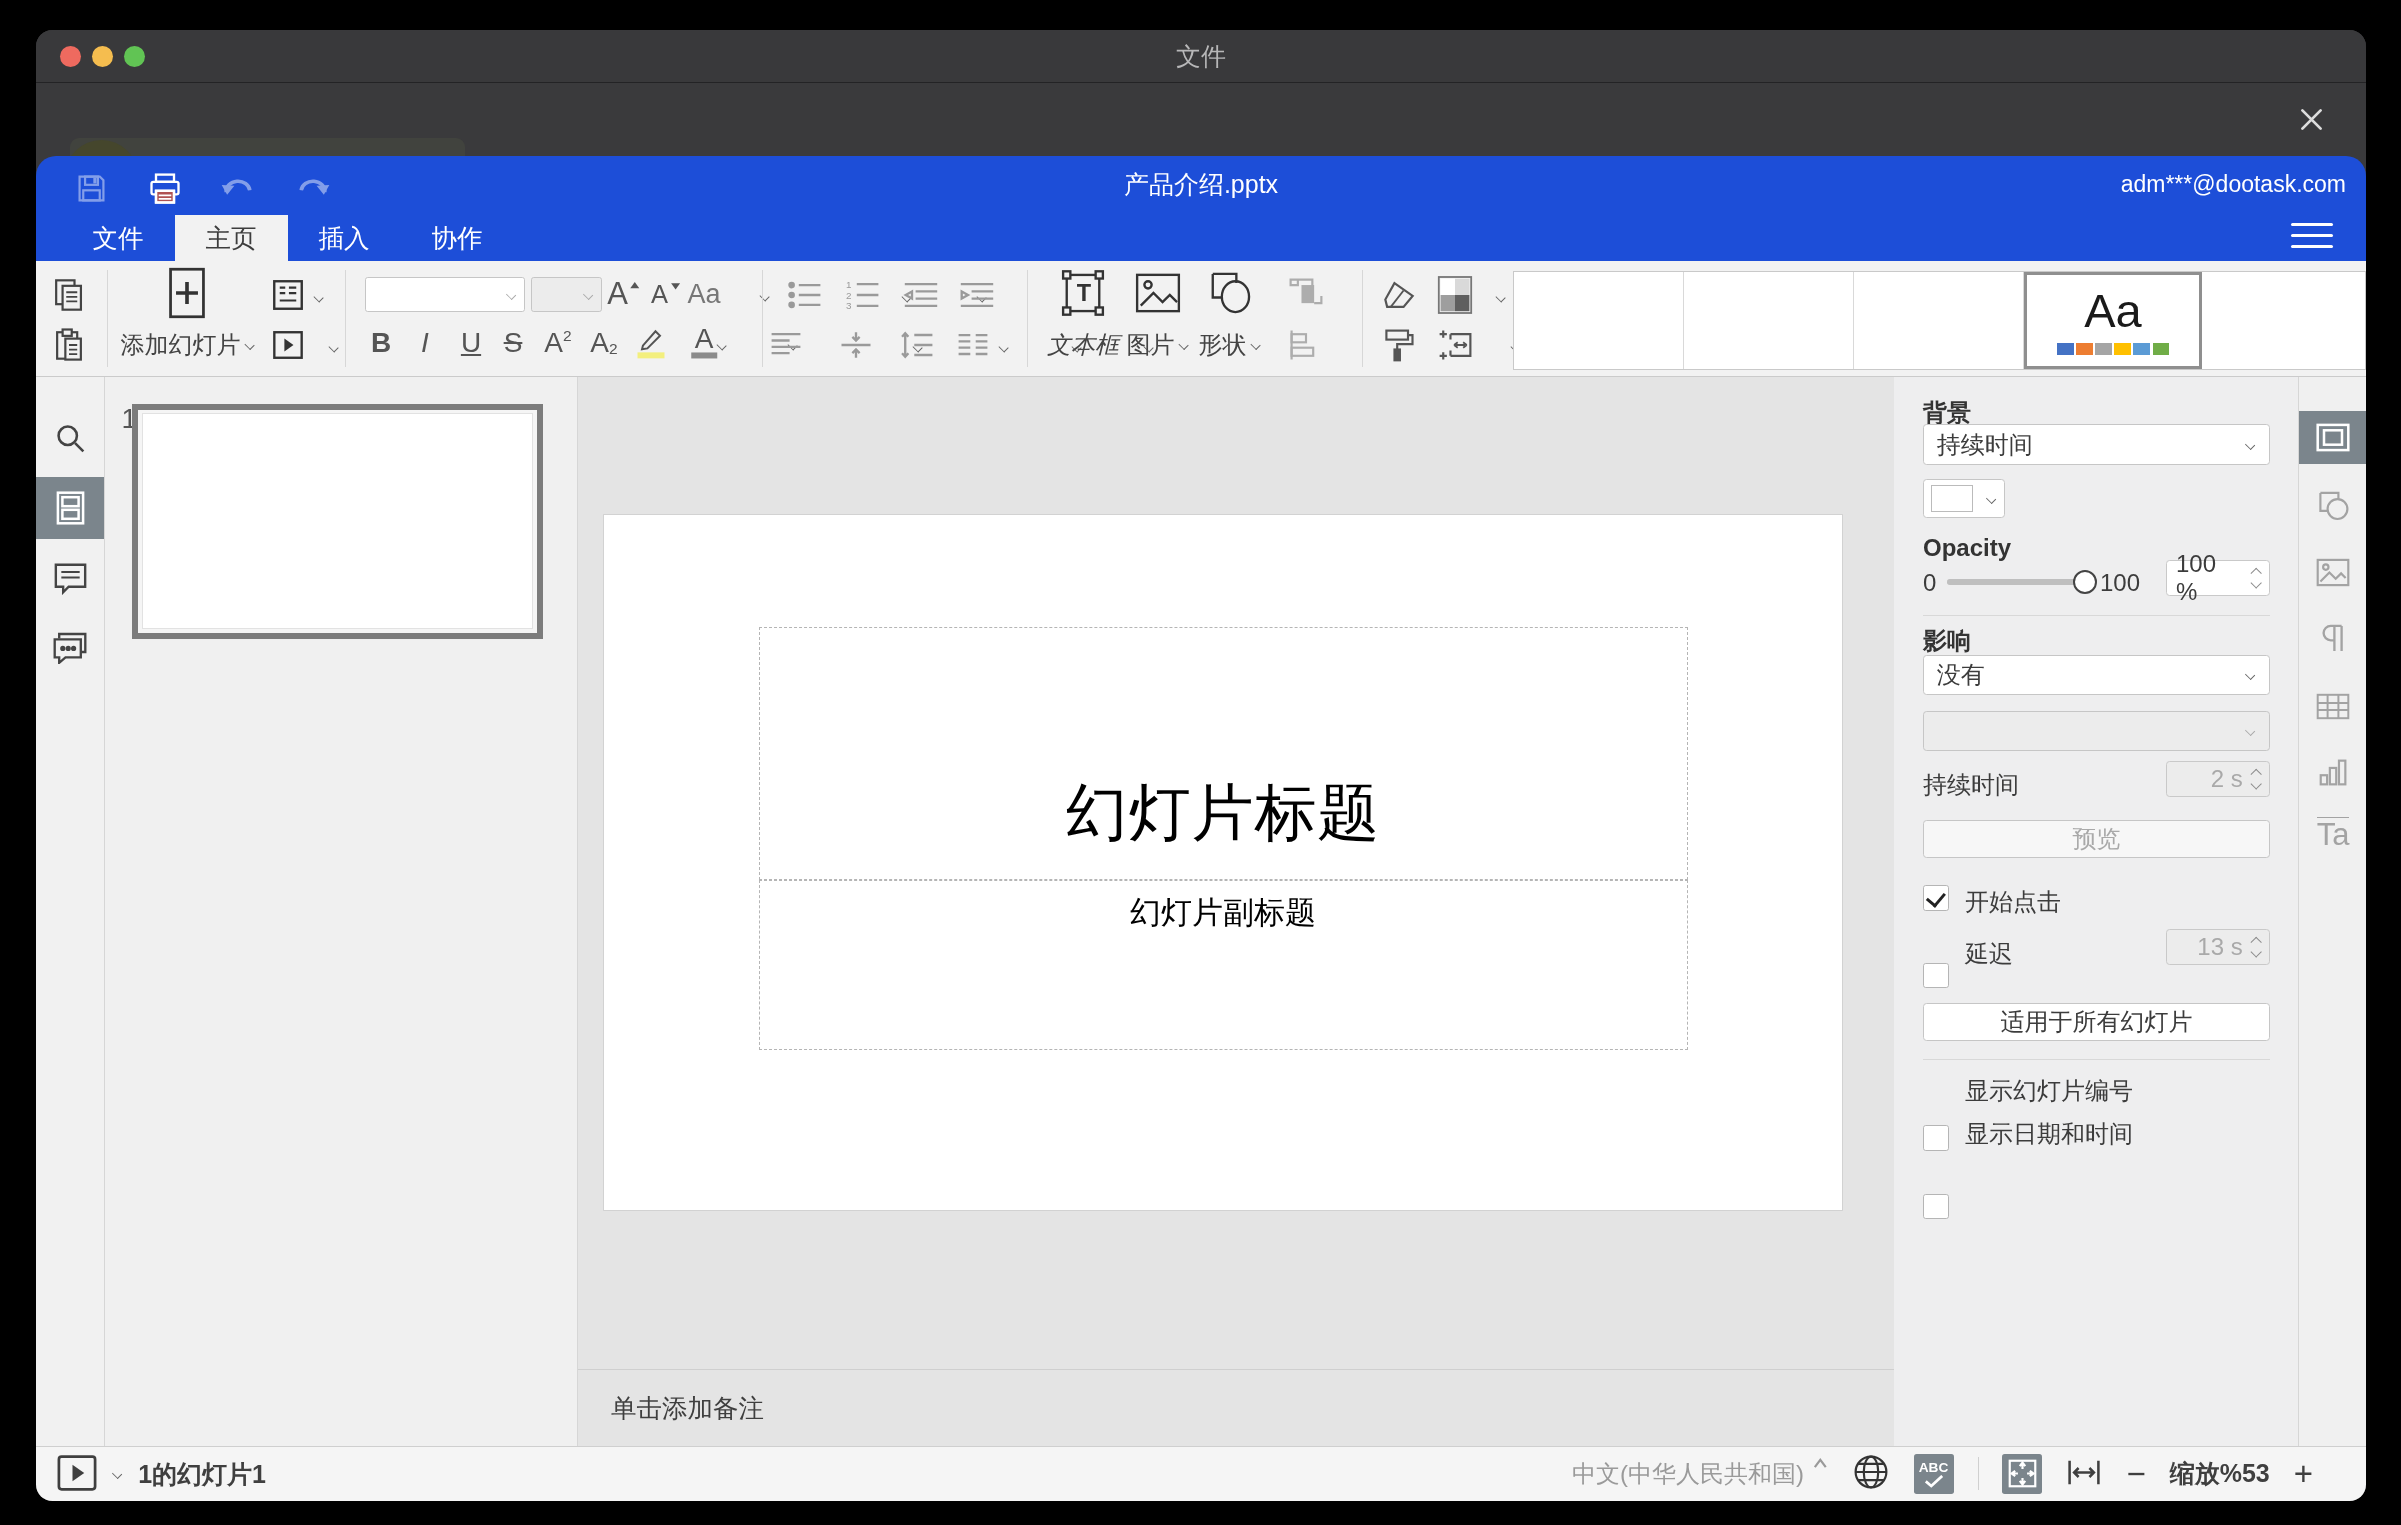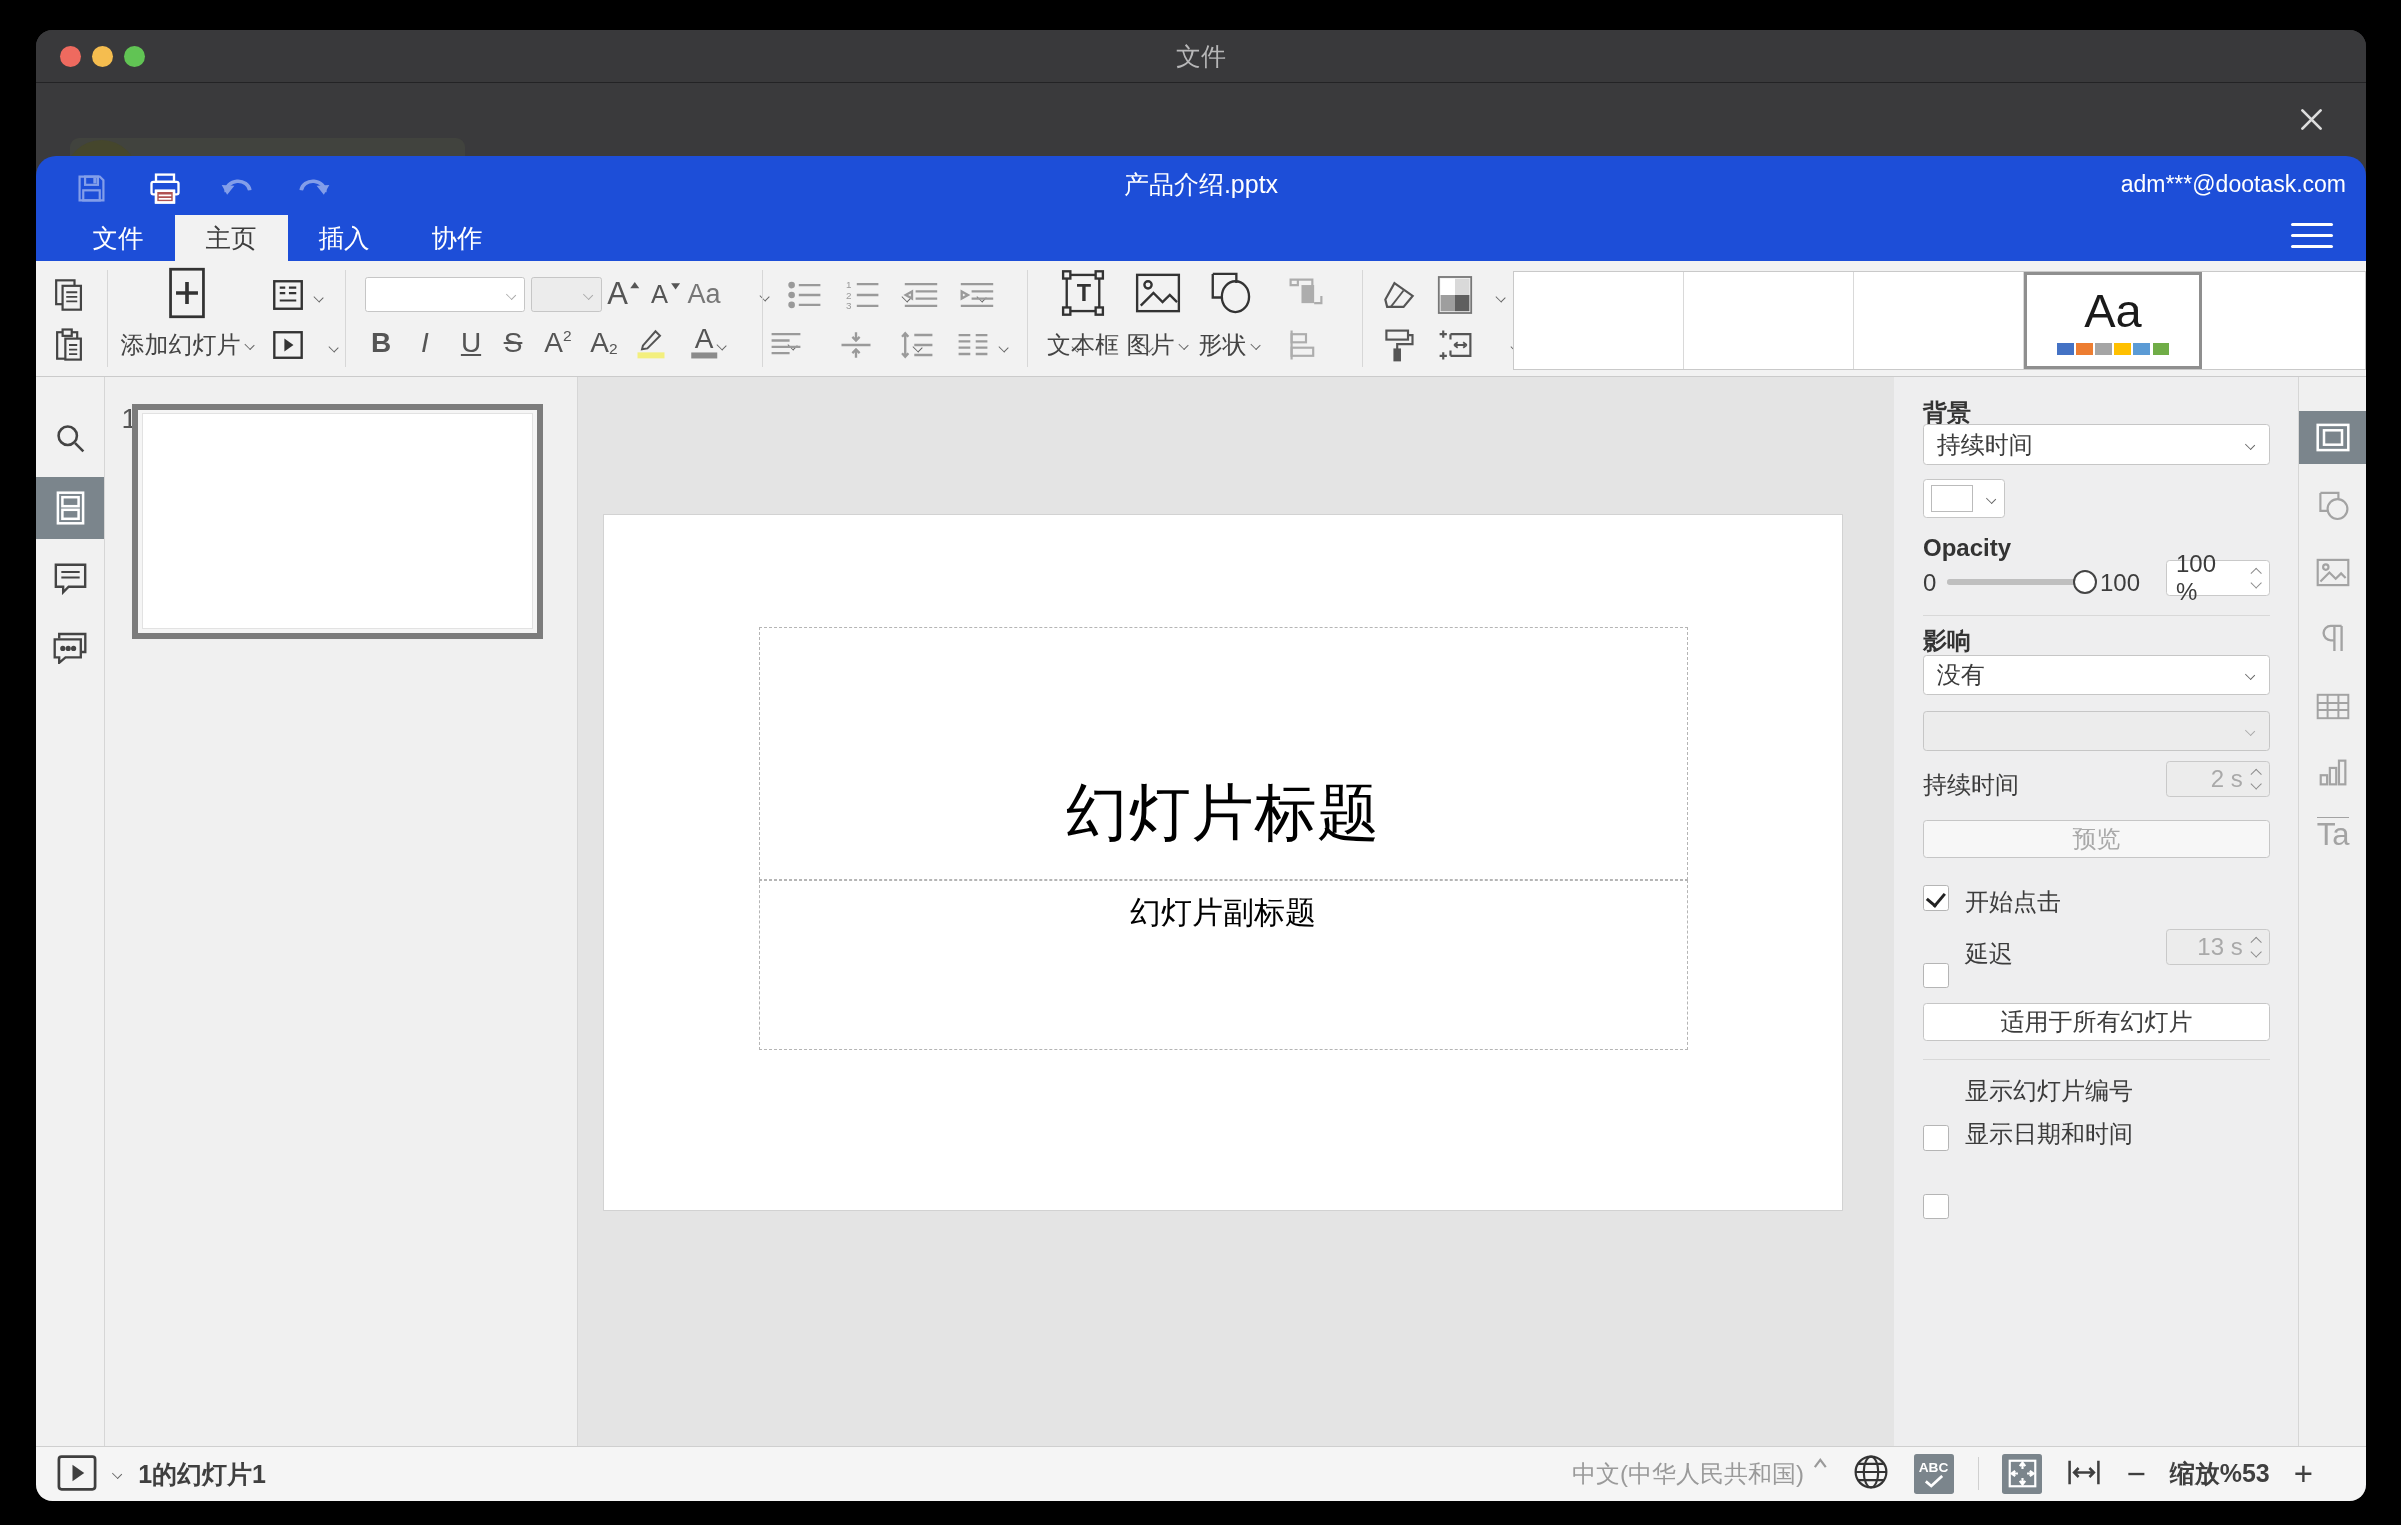--- a/index.html
+++ b/index.html
@@ -331,21 +331,21 @@
     <div class="tb ticon" style="left:1047px;top:32px;">
       <svg width="47" height="51" viewBox="0 0 52 56" fill="none" stroke="#333" stroke-width="2.6">
             <rect x="8" y="8" width="36" height="40"></rect>
             <rect x="4" y="4" width="8" height="8" fill="#f2f2f2"></rect>
             <rect x="40" y="4" width="8" height="8" fill="#f2f2f2"></rect>
             <rect x="4" y="44" width="8" height="8" fill="#f2f2f2"></rect>
             <rect x="40" y="44" width="8" height="8" fill="#f2f2f2"></rect>
             <text x="19" y="37" font-size="26" font-weight="bold" fill="#333" stroke="none">T</text>
           </svg>
     </div>
-    <div class="tb" style="left:1047px;top:84px;">
+    <div class="tb" style="left:1047px;top:84px;font-style:italic;">
           <span class="cjk-label">文本框</span>
         </div>
     <div class="tb ticon" style="left:1122px;top:32px;">
       <svg width="49" height="44" viewBox="0 0 54 48" fill="none" stroke="#333" stroke-width="2.6">
             <rect x="4" y="4" width="46" height="40"></rect>
             <circle cx="16" cy="15" r="4"></circle>
             <path d="M8 38 L22 24 L32 34 L40 26 L48 34"></path>
           </svg>
     </div>
     <div class="tb" style="left:1122px;top:84px;">
@@ -475,20 +475,23 @@
       <div class="canvas">
         <div class="slide">
           <div class="ph title">
             <span class="ph-title-text">幻灯片标题</span>
           </div>
           <div class="ph subtitle">
             <span class="ph-sub-text">幻灯片副标题</span>
           </div>
         </div>
       </div>
+      <div class="notes">
+        <span class="notes-text">单击添加备注</span>
+      </div>
     </div>
 
     <div class="rpanel">
       <div class="rp rp-label" style="left:29px;top:20px;">背景</div>
       <div class="rp select" style="left:29px;top:47px;width:347px;height:41px;">
         <span>持续时间</span>
         <span class="chev"></span>
       </div>
       <div class="rp select" style="left:29px;top:102px;width:82px;height:39px;padding:0 7.3px;">
         <span style="width:40px;height:25px;background:#fff;border:0.9px solid #bbb;display:inline-block;"></span>

